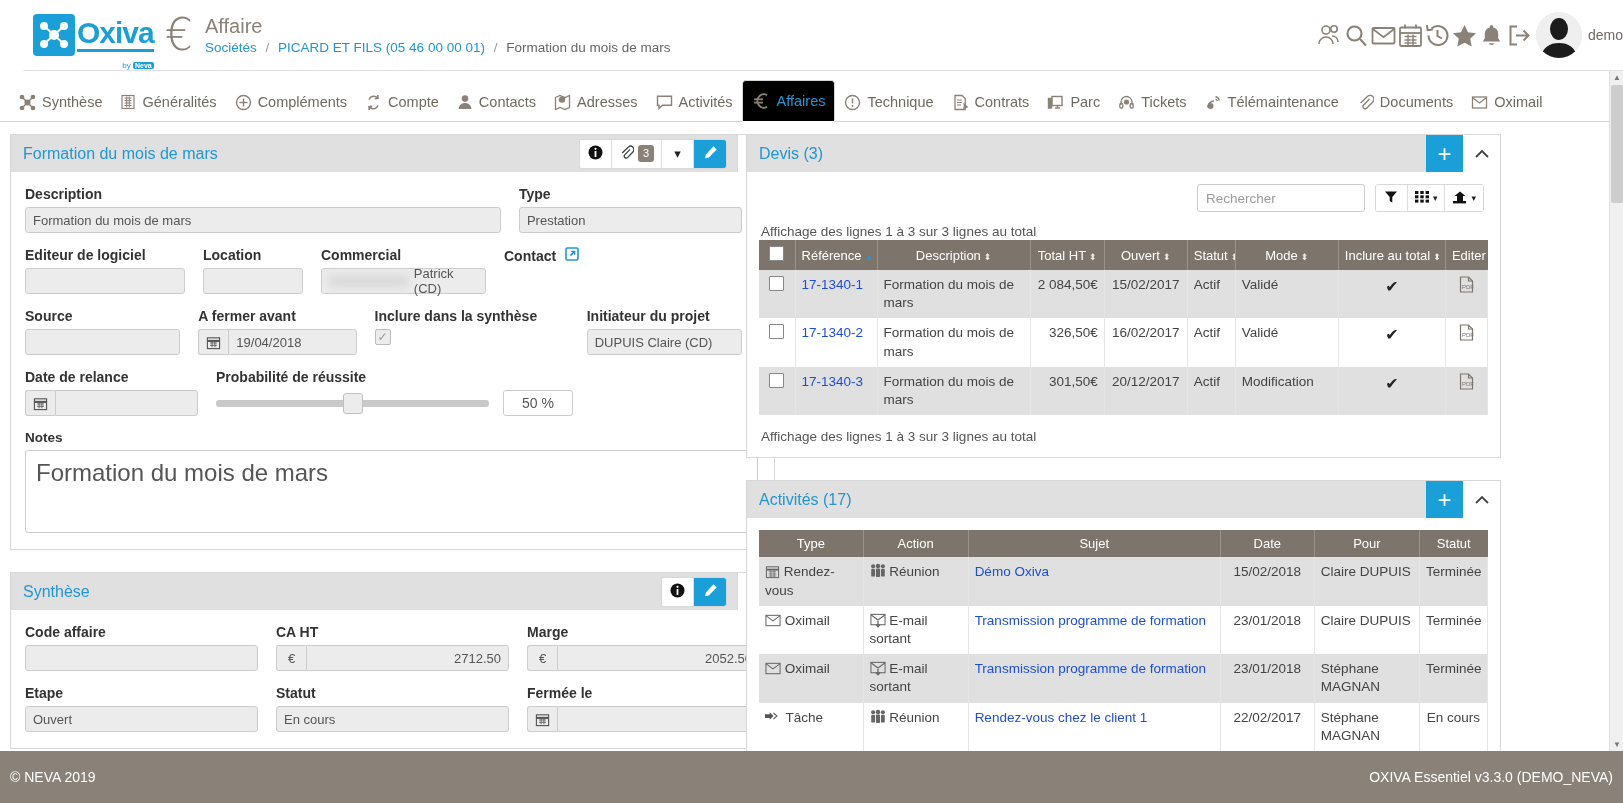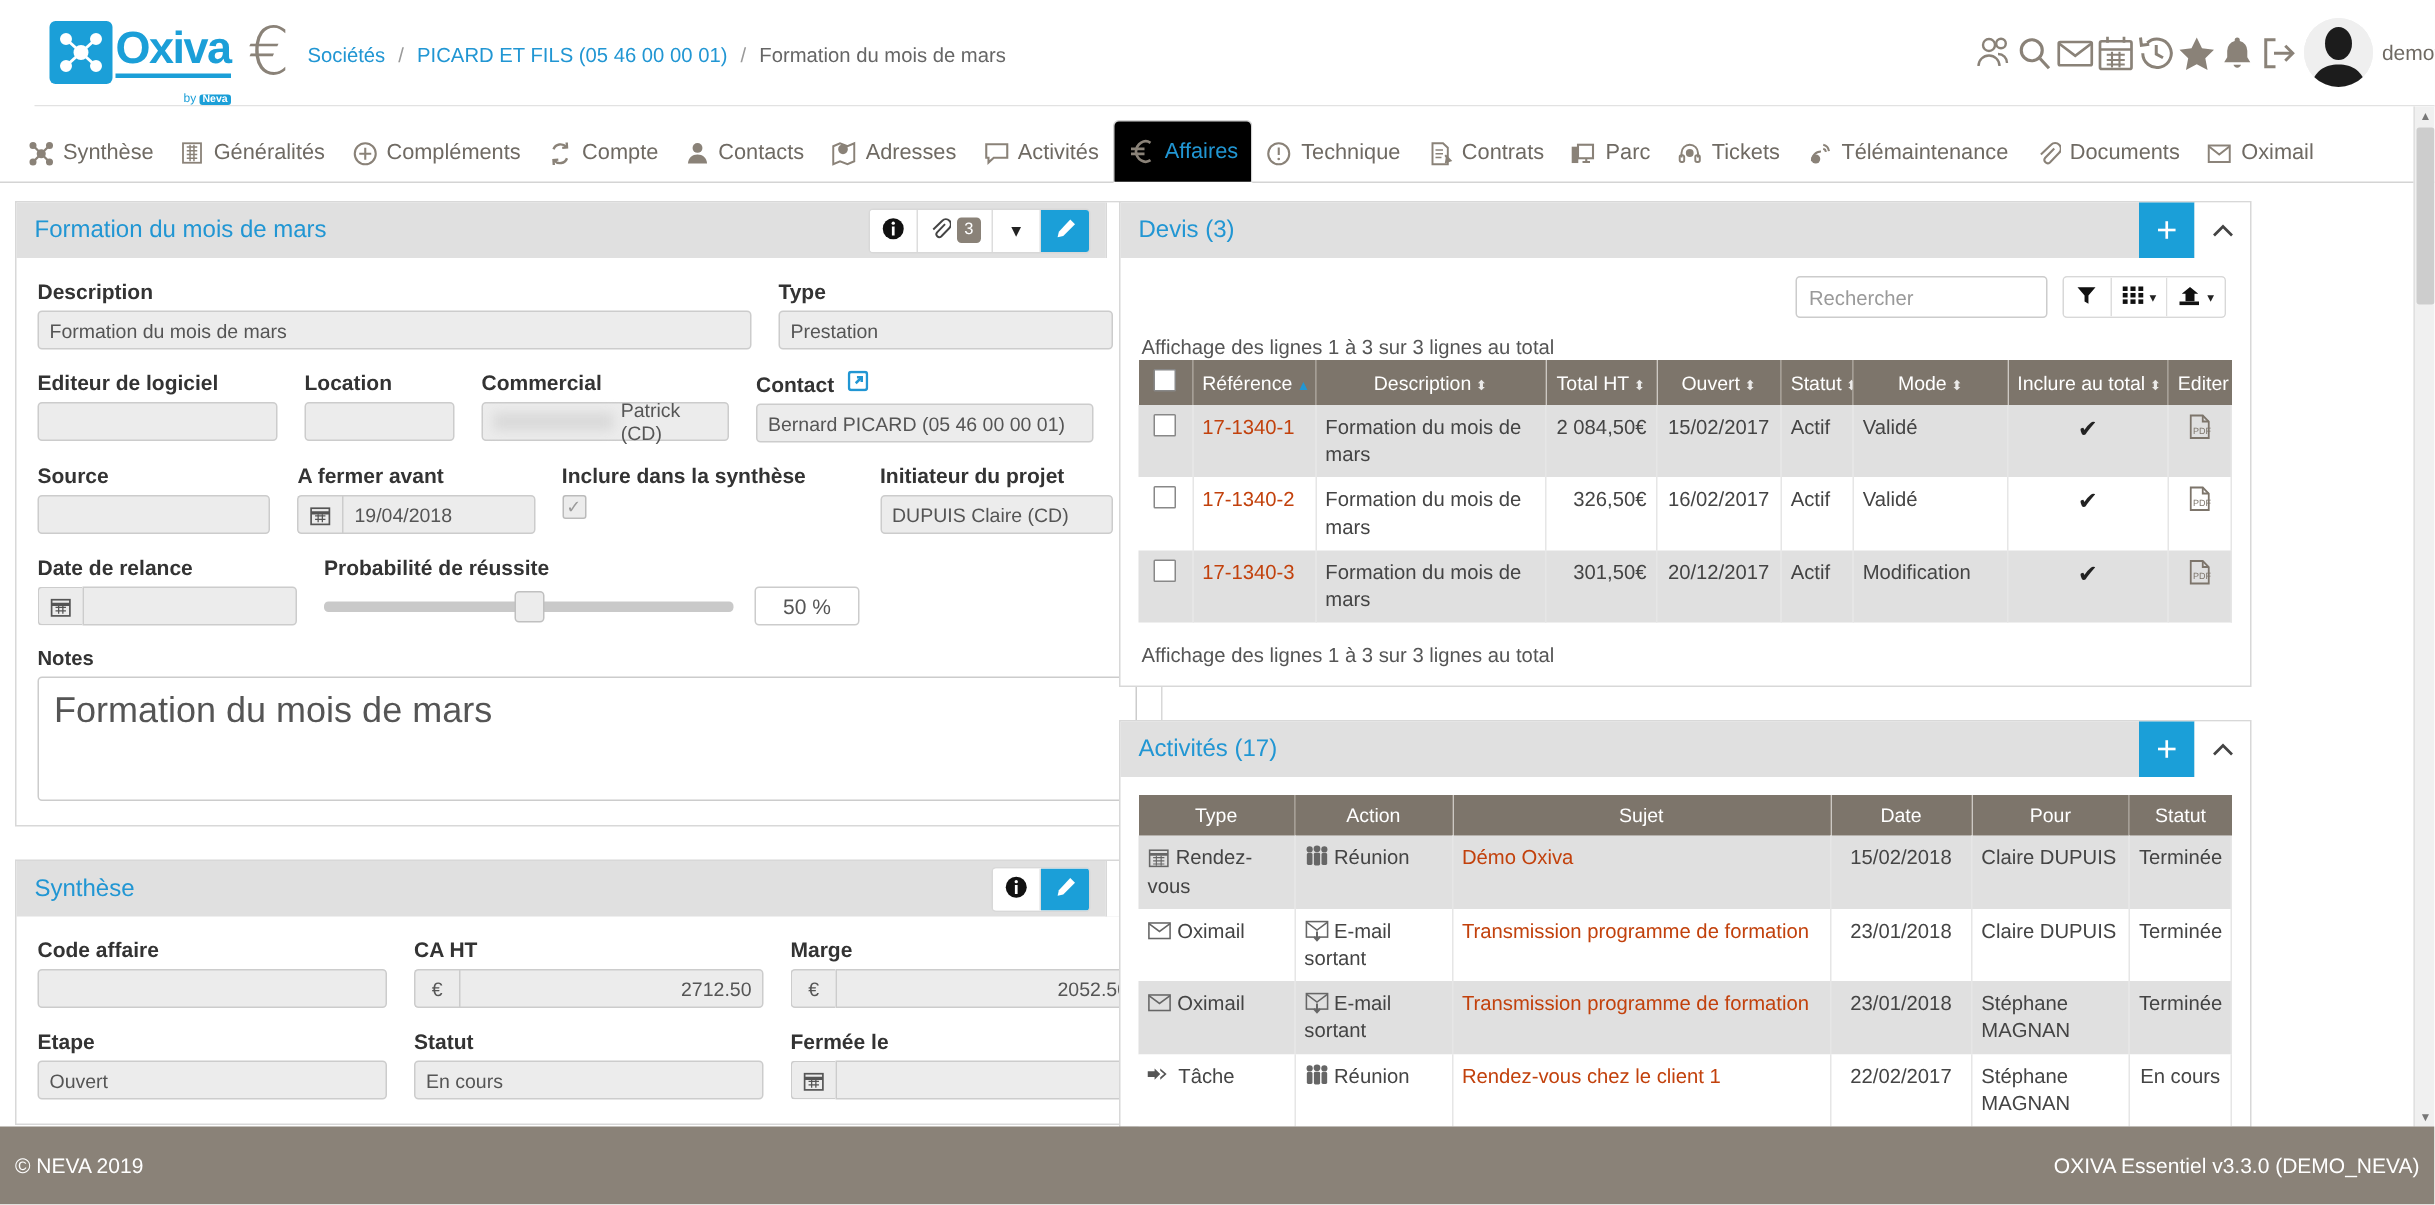--- a/index.html
+++ b/index.html
@@ -170,21 +170,21 @@
   }
   thead th:last-child { border-right:none; }
   .sortic { font-size:9px; opacity:.85; margin-left:3px; }
   .sortic.act { color:#2196d3; opacity:1; }
   tbody td {
     font-size:13.5px; color:#444; padding:6px 6px; vertical-align:top;
     border-right:1px solid #e6e6e6; line-height:1.35;
   }
   tbody tr.odd td { background:#e0e0e0; }
   tbody tr.even td { background:#fff; }
-  .lnk { color:#c2410c; text-decoration:none; }
+  .lnk { color:#1d4ed8; text-decoration:none; }
   .ck-empty { width:15px; height:15px; border:1px solid #888; background:#fff; display:inline-block; border-radius:1px;}
   .tick { font-size:16px; color:#222; }
   .pdfic { color:#7d756b; }
   .t-center { text-align:center; }
   .t-right { text-align:right; }
 
   
   .footer {
     position:absolute; bottom:0; left:0; width:1623px; height:52px;
     background:#8a8278; color:#fff; display:flex; align-items:center;
@@ -226,20 +226,21 @@
         <div class="logo-text">Oxiva</div>
         <div class="logo-sub">
           <span>by</span> <b>Neva</b>
         </div>
       </div>
     </div>
 
     <div class="euro-ic">€</div>
 
     <div class="crumb-block">
+      <div class="crumb-title">Affaire</div>
       <div class="crumb-line">
         <a href="#">Sociétés</a>
         <span class="crumb-sep">/</span>
         <a href="#">PICARD ET FILS (05 46 00 00 01)</a>
         <span class="crumb-sep">/</span>
         <span class="crumb-cur">Formation du mois de mars</span>
       </div>
     </div>
 
     <div class="topicons">
@@ -559,21 +560,20 @@
               <div class="lbl">
                 <span>Contact</span>
                 <span class="extlink">
                   <svg width="14" height="14" viewBox="0 0 14 14" fill="none" stroke="#2196d3" stroke-width="1.6">
                     <rect x="1" y="1" width="12" height="12" rx="1.5"></rect>
                       <polyline points="5.5,8.5 9.5,4.5" stroke-width="1.7"></polyline>
                     <polyline points="6.3,4.5 9.5,4.5 9.5,7.7" stroke-width="1.7"></polyline>
                   </svg>
                 </span>
               </div>
-              <div class="inp">Bernard PICARD (05 46 00 00 01)</div>
             </div>
           </div>
 
           <div class="row">
             <div class="fld" style="width:160px">
               <div class="lbl">Source</div>
               <div class="inp"></div>
             </div>
             <div class="fld" style="width:163px">
               <div class="lbl">A fermer avant</div>

